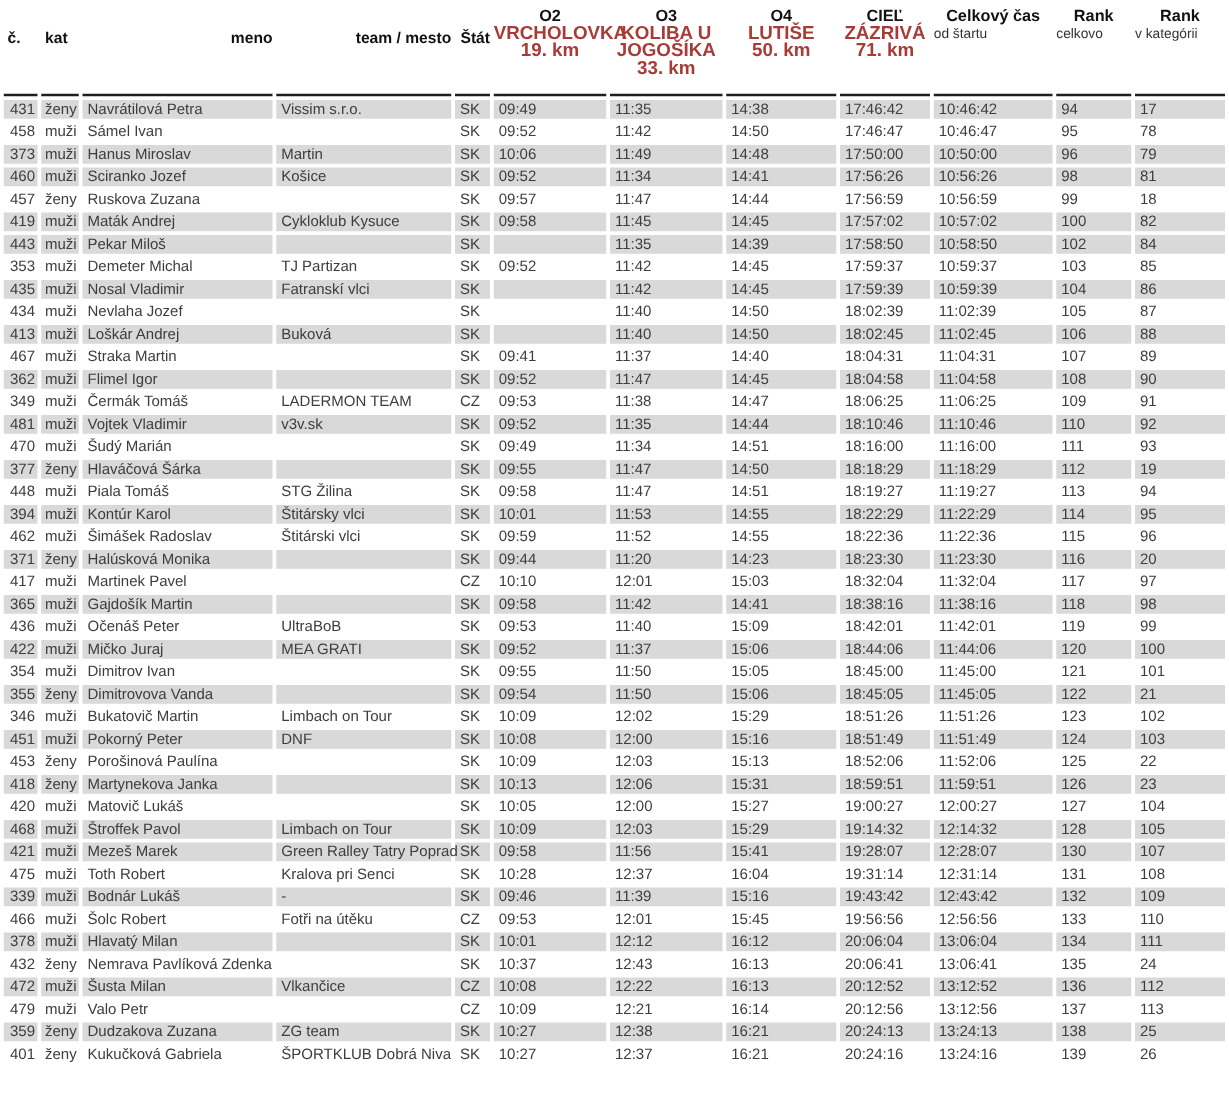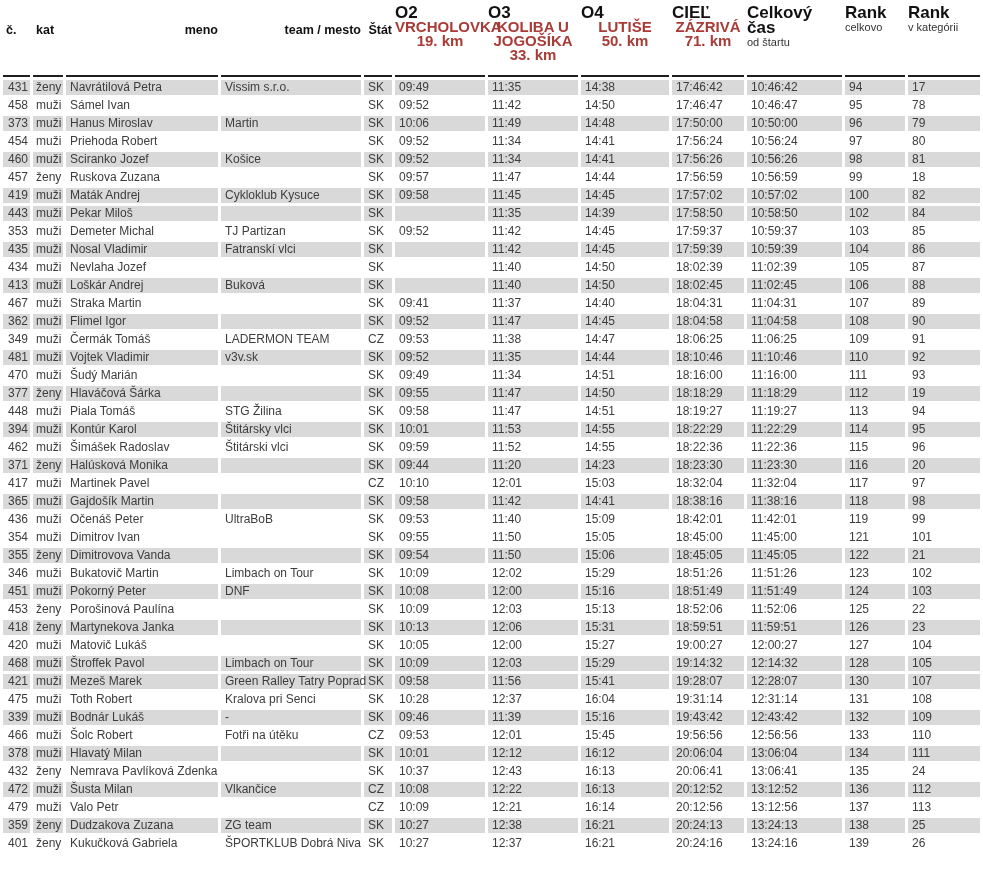--- a/index.html
+++ b/index.html
@@ -43,25 +43,25 @@
     overflow: visible;
   }
   th.th-simple {
     font-size: 12.5px;
     padding-top: 20px;
   }
   th.th-left   { text-align: left; padding-left: 3px; }
   th.th-center { text-align: right; }
 
   th .h-main {
-    font-size: 17px;
+    font-size: 13px;
     line-height: 15px;
     padding-top: 2px;
     color: #111111;
-    text-align: left;
+    text-align: center;
     font-weight: bold;
   }
   th .h-sub {
     font-size: 11px;
     line-height: 14px;
     font-weight: normal;
     color: #333333;
     text-align: left;
   }
   th .cp-name, th .cp-km {
@@ -183,34 +183,20 @@
         <td class="d-team">Martin</td>
         <td class="d-stat">SK</td>
         <td class="d-o2">10:06</td>
         <td class="d-o3">11:49</td>
         <td class="d-o4">14:48</td>
         <td class="d-ciel">17:50:00</td>
         <td class="d-total">10:50:00</td>
         <td class="d-rank-overall">96</td>
         <td class="d-rank-category">79</td>
       </tr>
-      <tr>
-        <td class="d-bib">454</td>
-        <td class="d-kat">muži</td>
-        <td class="d-meno">Priehoda Robert</td>
-        <td class="d-team"></td>
-        <td class="d-stat">SK</td>
-        <td class="d-o2">09:52</td>
-        <td class="d-o3">11:34</td>
-        <td class="d-o4">14:41</td>
-        <td class="d-ciel">17:56:24</td>
-        <td class="d-total">10:56:24</td>
-        <td class="d-rank-overall">97</td>
-        <td class="d-rank-category">80</td>
-      </tr>
       <tr class="alt">
         <td class="d-bib">460</td>
         <td class="d-kat">muži</td>
         <td class="d-meno">Sciranko Jozef</td>
         <td class="d-team">Košice</td>
         <td class="d-stat">SK</td>
         <td class="d-o2">09:52</td>
         <td class="d-o3">11:34</td>
         <td class="d-o4">14:41</td>
         <td class="d-ciel">17:56:26</td>
@@ -491,20 +477,34 @@
         <td class="d-team">UltraBoB</td>
         <td class="d-stat">SK</td>
         <td class="d-o2">09:53</td>
         <td class="d-o3">11:40</td>
         <td class="d-o4">15:09</td>
         <td class="d-ciel">18:42:01</td>
         <td class="d-total">11:42:01</td>
         <td class="d-rank-overall">119</td>
         <td class="d-rank-category">99</td>
       </tr>
+      <tr class="alt">
+        <td class="d-bib">422</td>
+        <td class="d-kat">muži</td>
+        <td class="d-meno">Mičko Juraj</td>
+        <td class="d-team">MEA GRATI</td>
+        <td class="d-stat">SK</td>
+        <td class="d-o2">09:52</td>
+        <td class="d-o3">11:37</td>
+        <td class="d-o4">15:06</td>
+        <td class="d-ciel">18:44:06</td>
+        <td class="d-total">11:44:06</td>
+        <td class="d-rank-overall">120</td>
+        <td class="d-rank-category">100</td>
+      </tr>
       <tr>
         <td class="d-bib">354</td>
         <td class="d-kat">muži</td>
         <td class="d-meno">Dimitrov Ivan</td>
         <td class="d-team"></td>
         <td class="d-stat">SK</td>
         <td class="d-o2">09:55</td>
         <td class="d-o3">11:50</td>
         <td class="d-o4">15:05</td>
         <td class="d-ciel">18:45:00</td>

